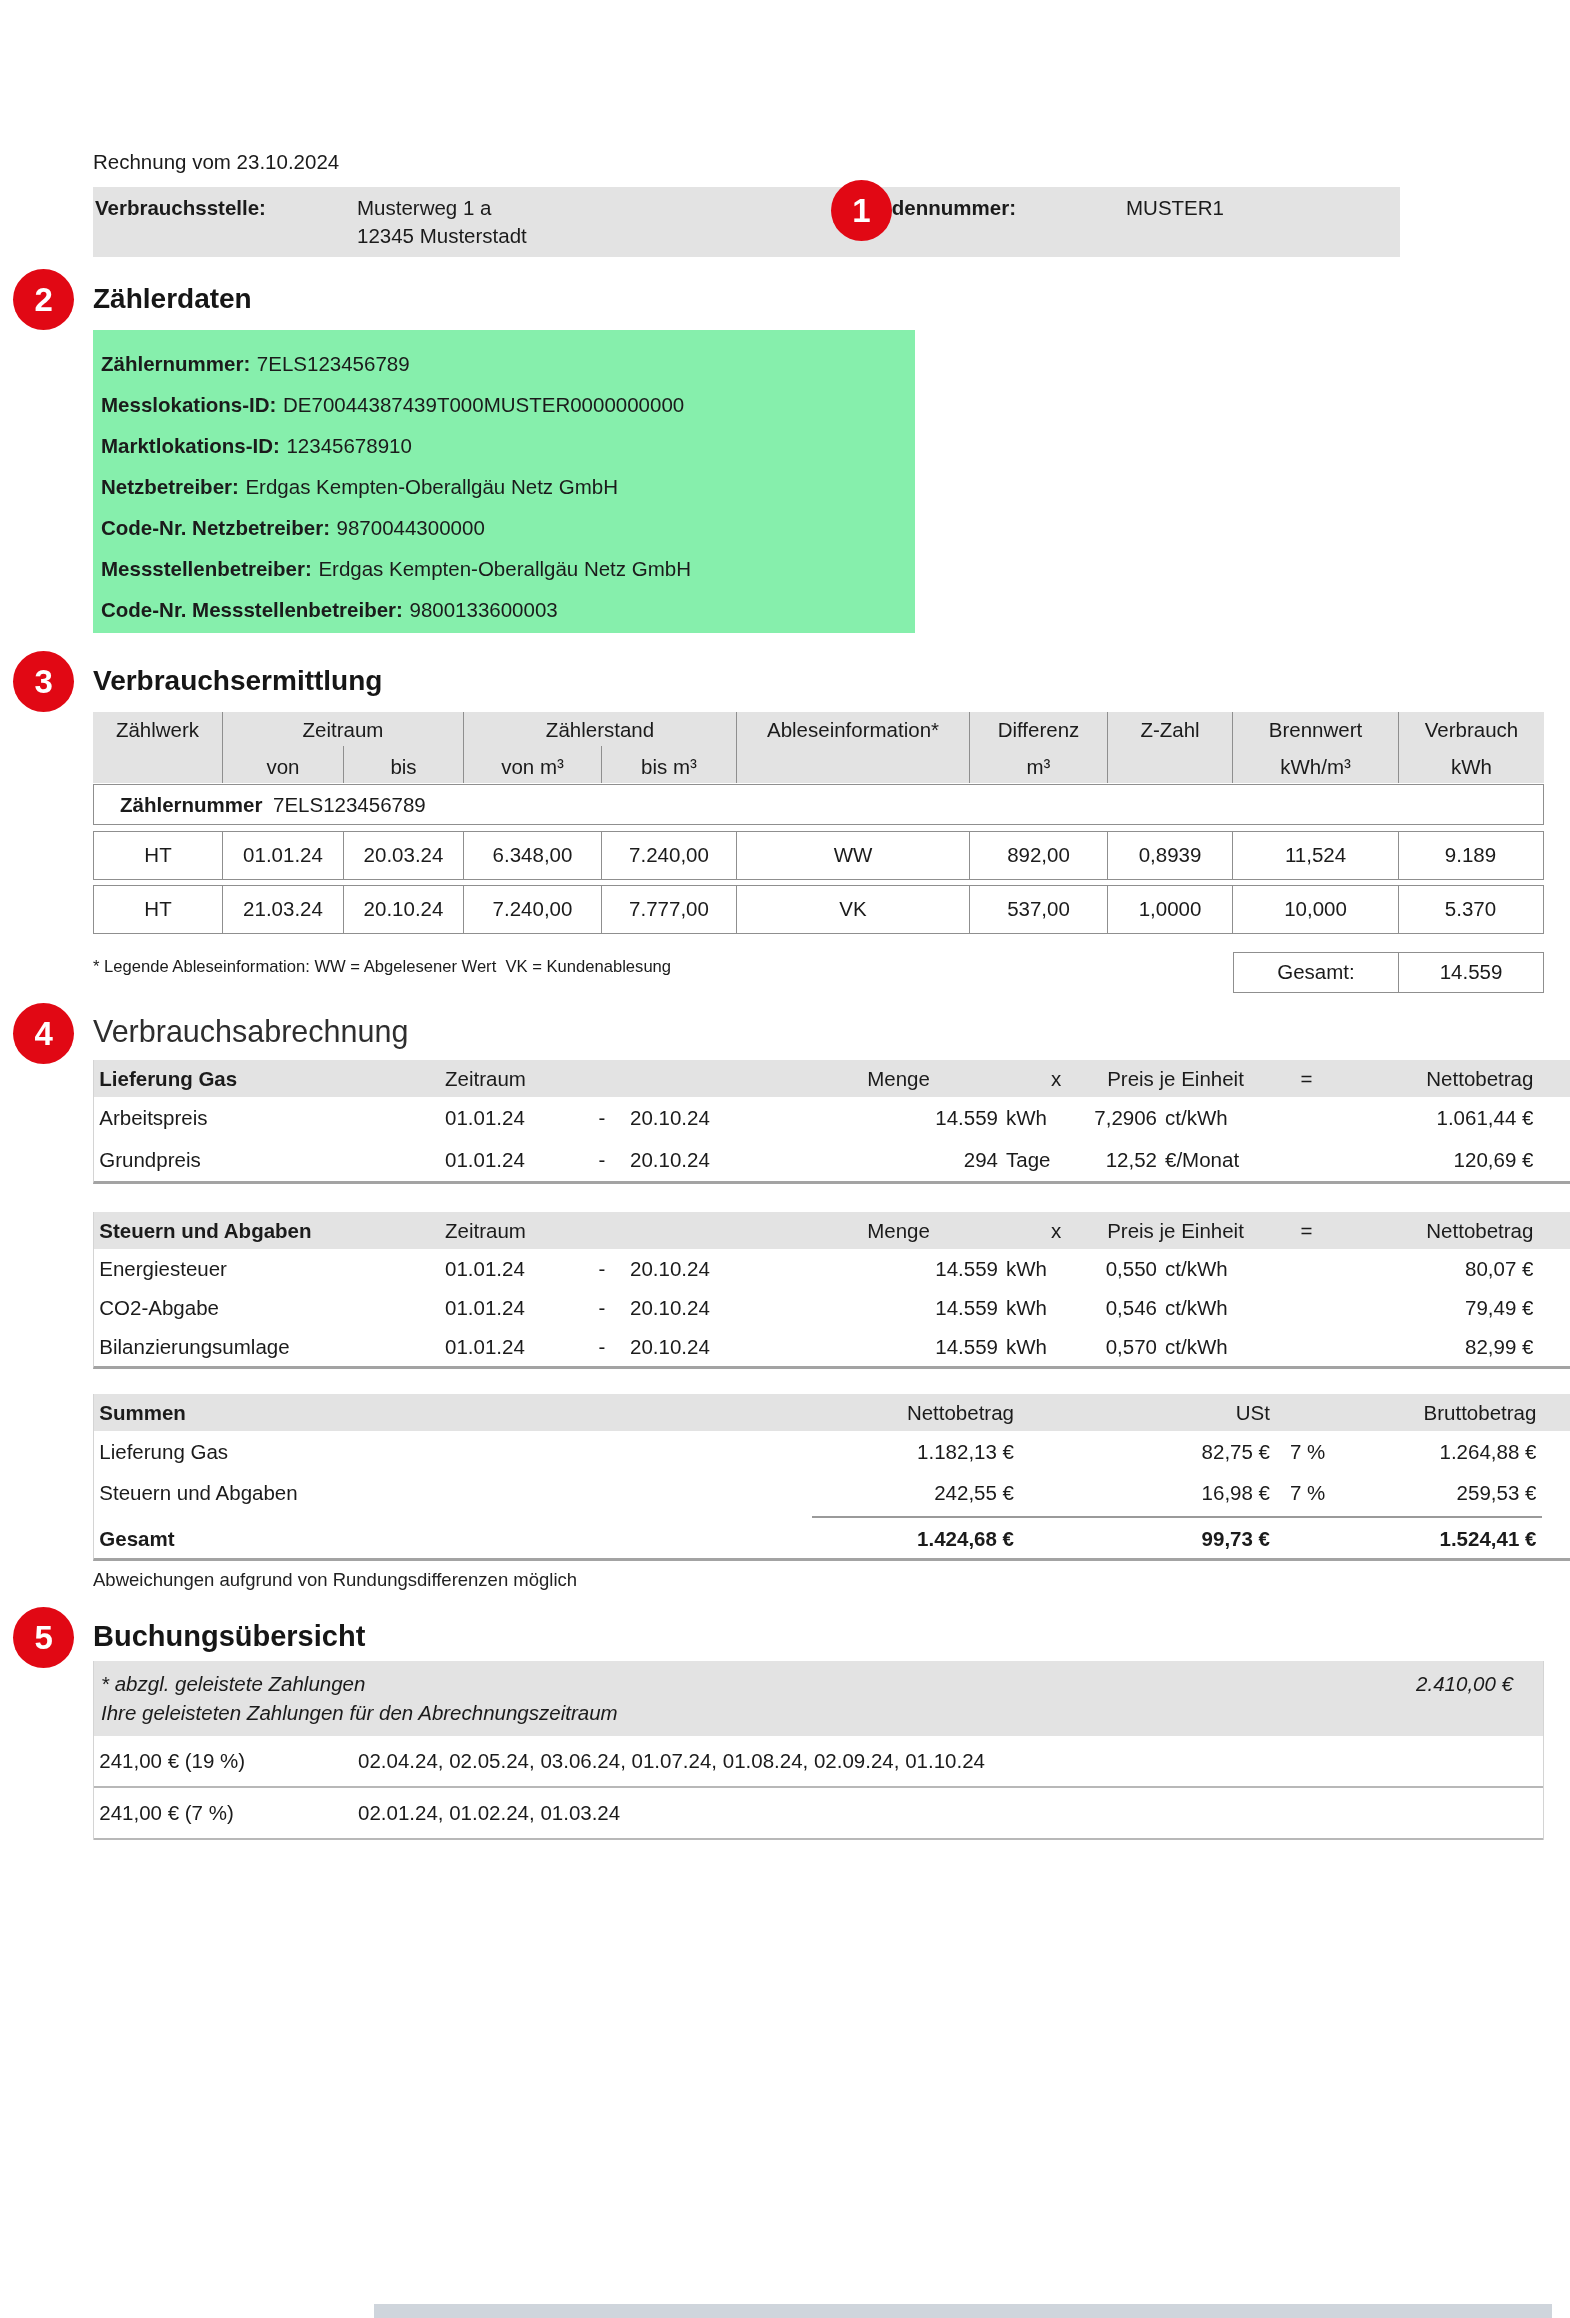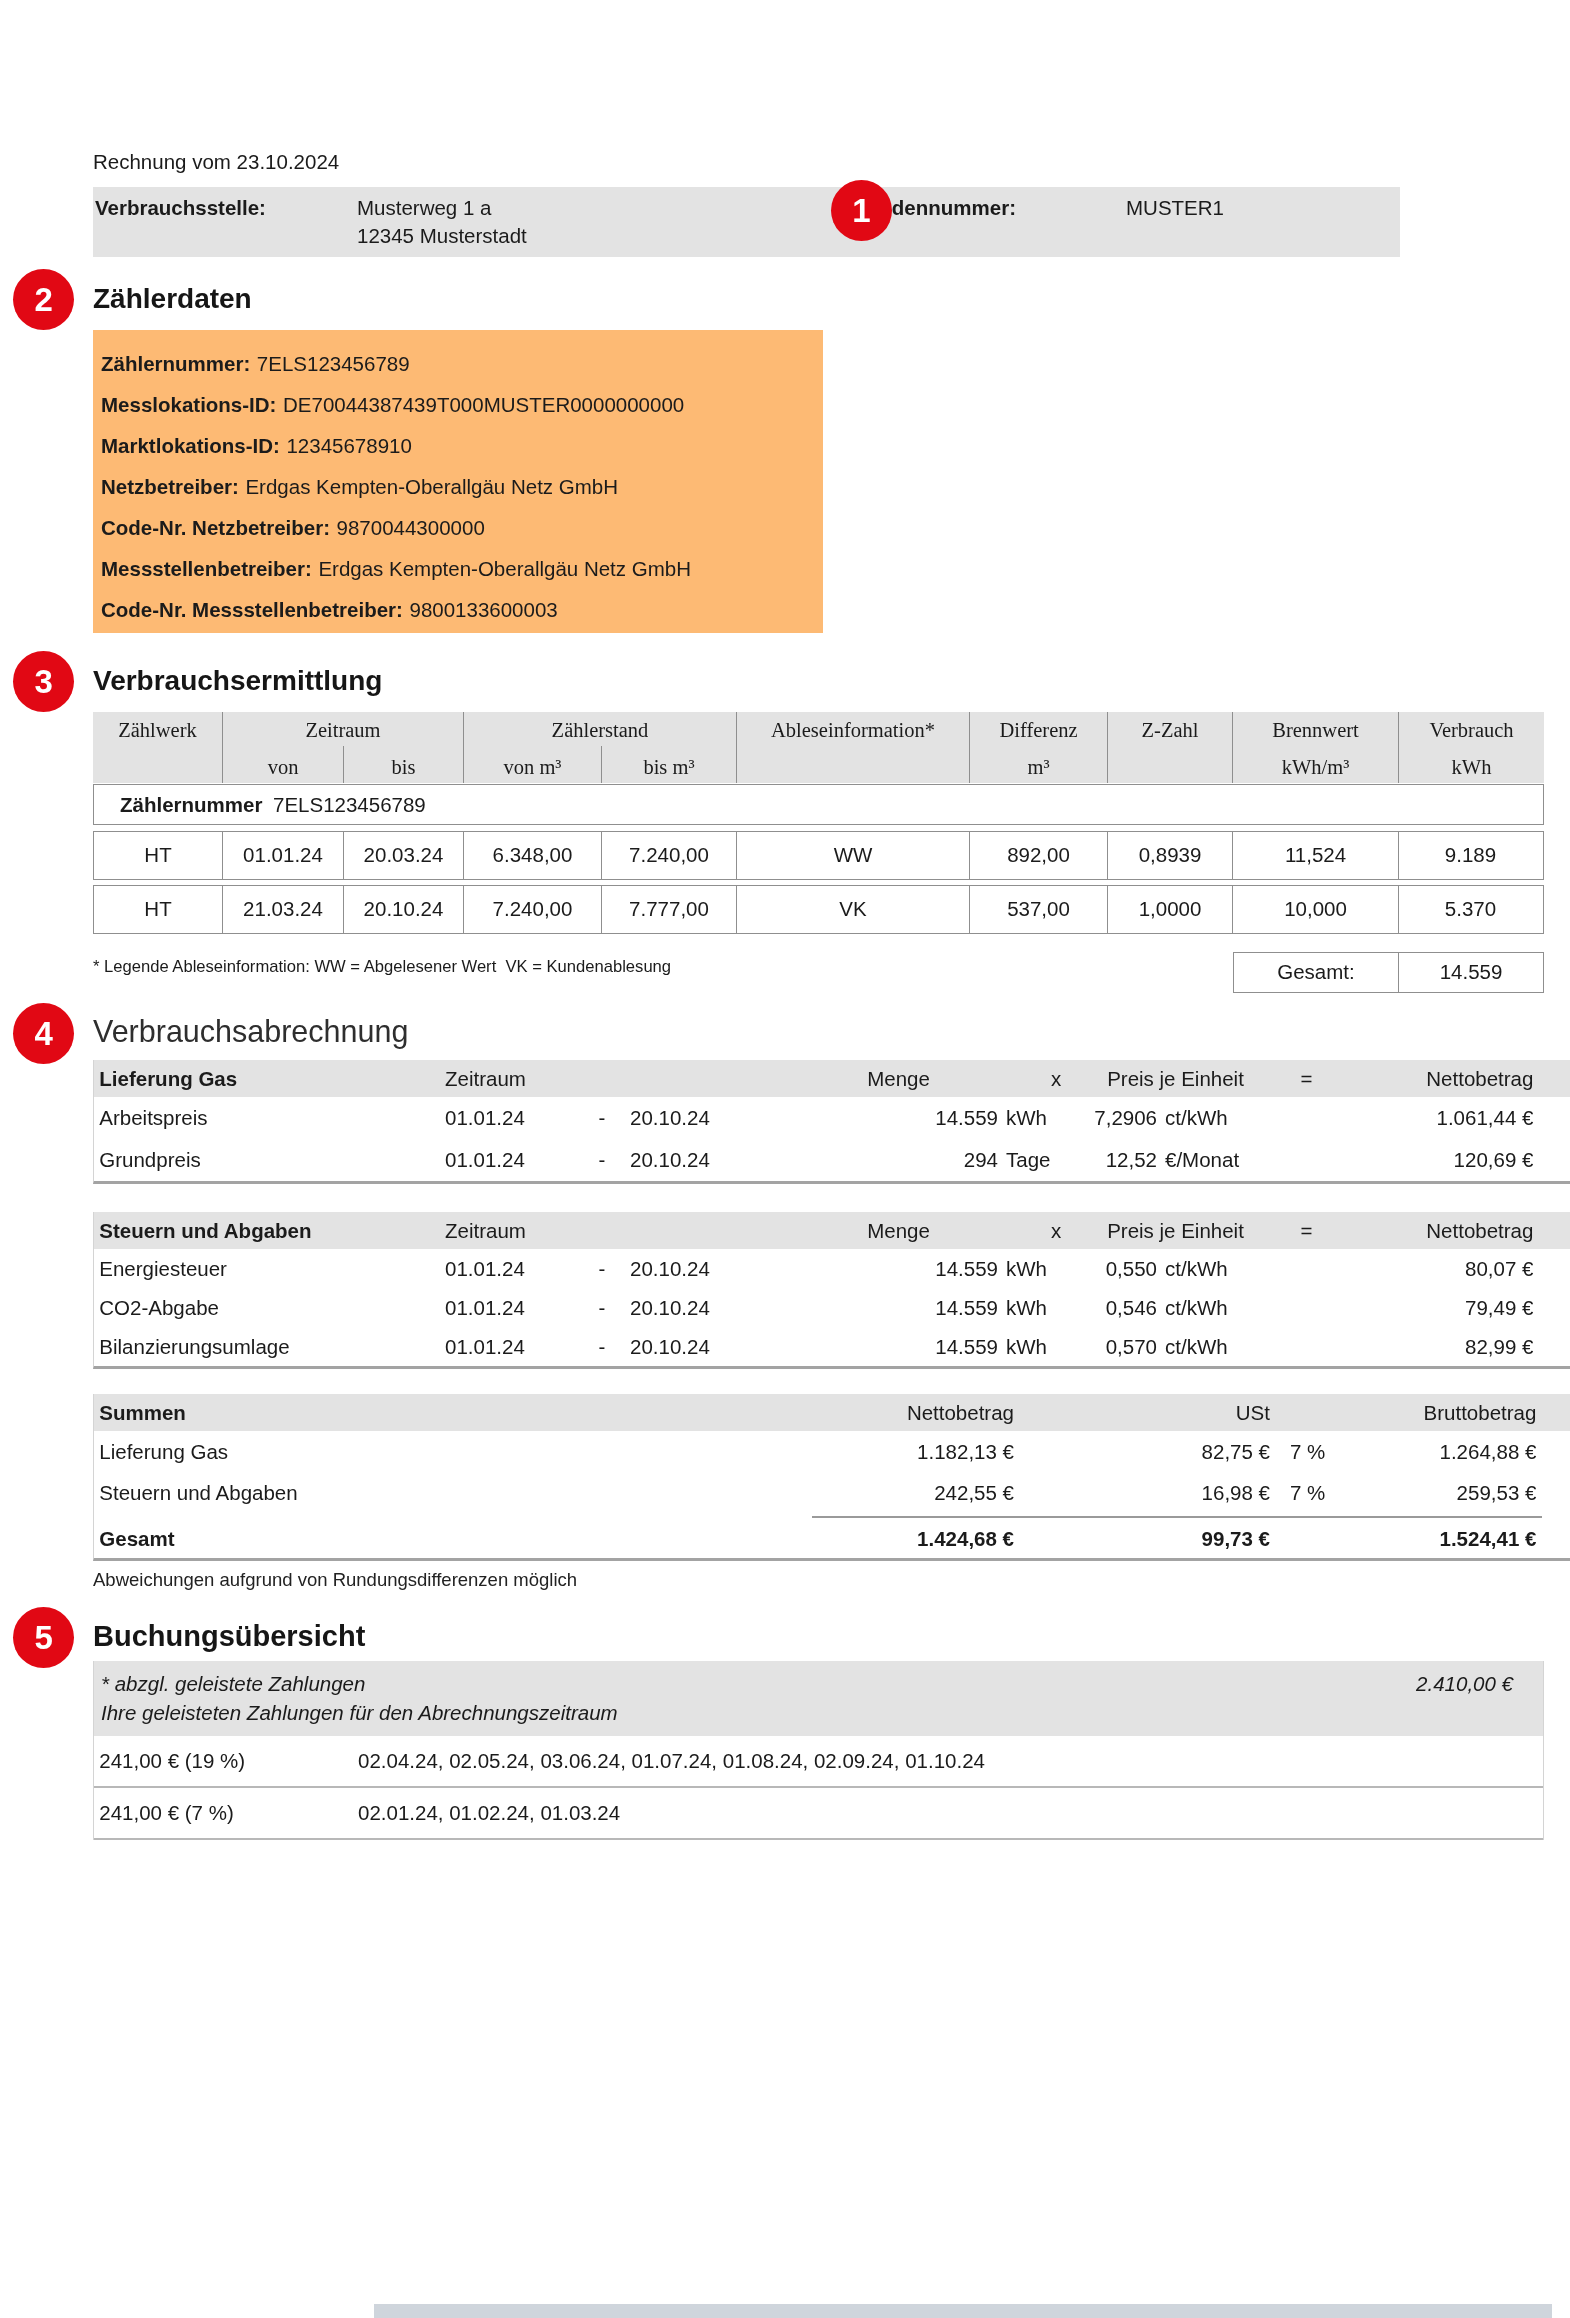--- a/index.html
+++ b/index.html
@@ -14,32 +14,32 @@
   
   .h-bold{position:absolute;font-size:28px;font-weight:bold;color:#161616;}
   .h-light{position:absolute;font-size:30.5px;font-weight:400;color:#2e2e2e;}
 
   
   .band{position:absolute;left:93px;top:187px;width:1307px;height:70px;background:#e3e3e3;}
   .band .lbl{position:absolute;font-weight:bold;}
   .band .val{position:absolute;}
 
   
-  .meter{position:absolute;left:93px;top:330px;width:730px;height:303px;background:#fdba74;
+  .meter{position:absolute;left:93px;top:330px;width:822px;height:303px;background:#86efac;
          padding:13.2px 0 0 8px;box-sizing:border-box;}
   .meter .mrow{line-height:41px;white-space:nowrap;}
   .meter .mlabel{font-weight:bold;}
   .meter .mvalue{margin-left:6.6px;}
 
   
   .vt{position:absolute;left:93px;top:712px;width:1451px;}
   .vt-head{display:grid;width:1451px;background:#e3e3e3;
            grid-template-columns:129px 121px 120px 138px 135px 233px 138px 125px 166px 146px;
            grid-template-rows:34px 37px;}
-  .vt-head div{display:flex;justify-content:center;align-items:flex-end;padding-bottom:4px;box-sizing:border-box;font-family:Liberation Serif, serif;}
+  .vt-head div{display:flex;justify-content:center;align-items:flex-end;padding-bottom:4px;box-sizing:border-box;}
   .vt-head .bl{border-left:1.3px solid #8f8f8f;}
   .vt-meter{margin-top:1.3px;border:1.3px solid #8f8f8f;background:#fff;height:41px;box-sizing:border-box;
             display:flex;align-items:center;padding-left:26px;}
   .vt-meter .mlabel{font-weight:bold;}
   .vt-meter .mvalue{margin-left:10.6px;}
   .vt-row{margin-top:5.3px;border:1.3px solid #8f8f8f;background:#fff;height:49px;box-sizing:border-box;
           display:grid;grid-template-columns:128px 121px 120px 138px 135px 233px 138px 125px 166px 144px;}
   .vt-row div{display:flex;align-items:center;justify-content:center;}
   .vt-row .bl{border-left:1.3px solid #8f8f8f;}
   .vt-foot{display:flex;margin-top:18px;}

